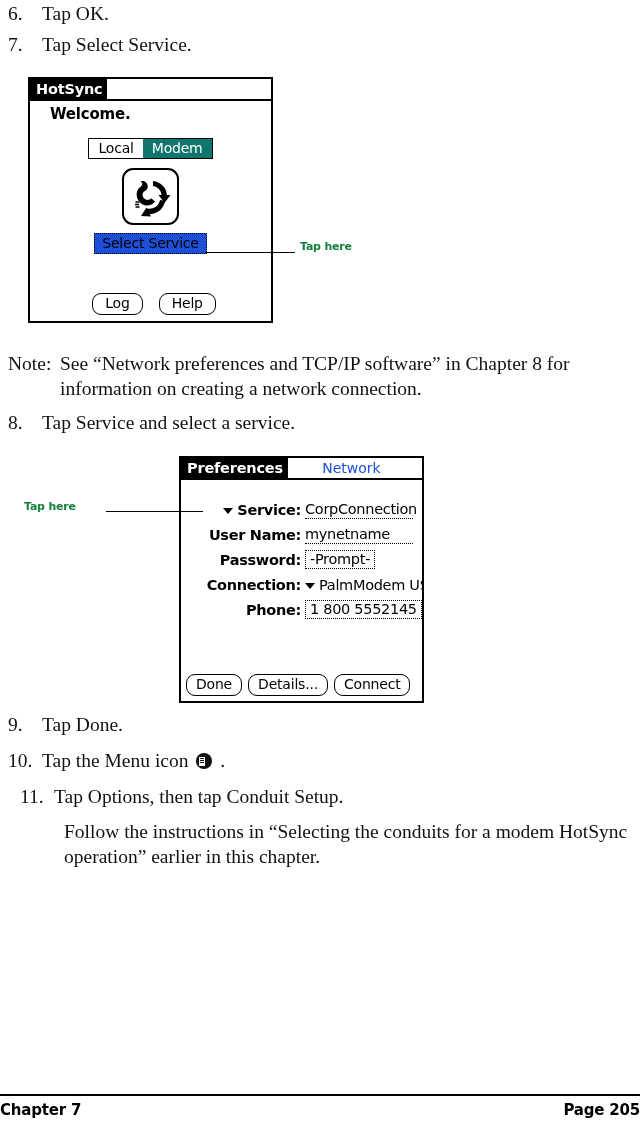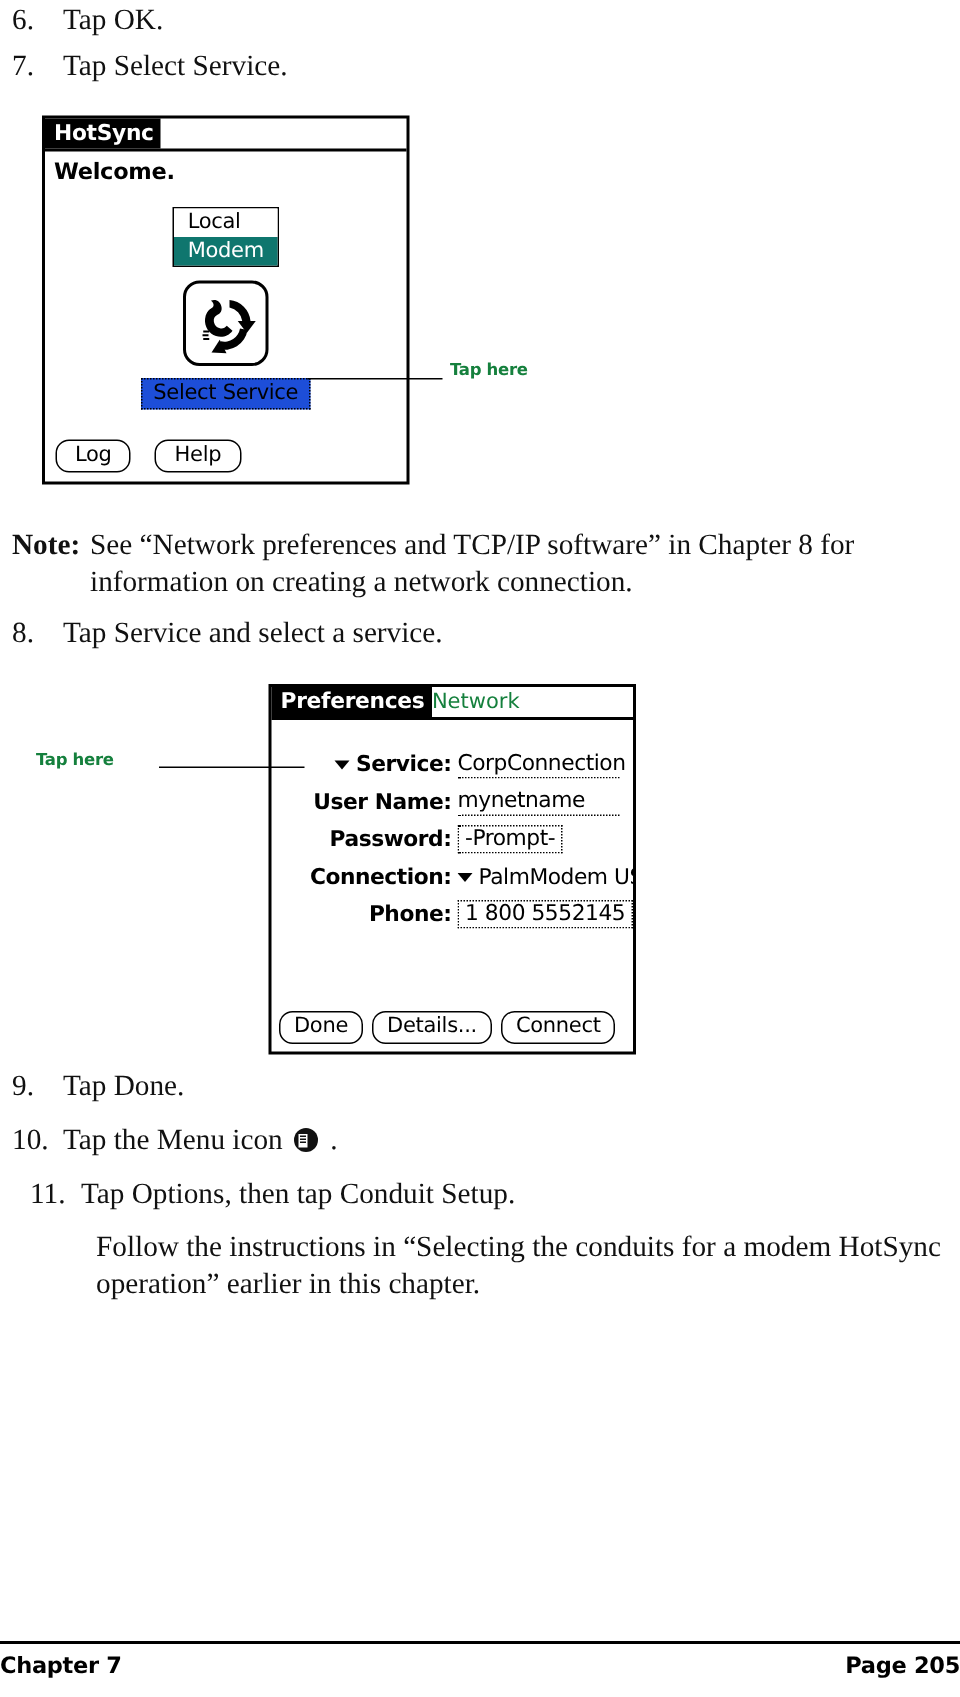--- a/index.html
+++ b/index.html
@@ -30,21 +30,21 @@
   .step-num.wide { width: 34px; }
   .step-body { flex: 1; }
 
   .note-row {
     display: flex;
     font-size: 19.5px;
     line-height: 1.28;
     color: #111;
   }
   .note-label {
-    font-weight: bold;
+    font-weight: normal;
     width: 52px;
     flex: 0 0 52px;
   }
   .note-body { flex: 1; }
 
   .indent-para {
     margin-left: 56px;
     font-size: 19.5px;
     line-height: 1.28;
     color: #111;
@@ -97,47 +97,46 @@
     color: #fff;
     font-weight: bold;
     font-size: 14.5px;
     line-height: 20px;
     padding: 0 5px 0 6px;
     letter-spacing: -0.2px;
     white-space: nowrap;
   }
   .title-right {
     flex: 1;
-    text-align: left;
+    text-align: center;
     font-size: 14px;
     line-height: 20px;
     padding-right: 7px;
-    color: #15803d;
+    color: #1d4ed8;
     white-space: nowrap;
   }
 
   
   #hotsync-screen { left: 28px; top: 77px; width: 245px; height: 246px; }
 
   .welcome {
     font-weight: bold;
     font-size: 15px;
-    padding: 4px 0 0 6px;
+    padding: 4px 0 0 20px;
     letter-spacing: -0.2px;
   }
 
   .toggle-wrap {
     display: flex;
     justify-content: center;
     margin-top: 15px;
   }
   .toggle {
     display: flex;
     border: 1.5px solid #000;
-    flex-direction: column;
   }
   .toggle-seg {
     font-size: 14px;
     padding: 1px 9px 2px;
     letter-spacing: -0.2px;
   }
   .toggle-seg.off { background: #fff; color: #000; }
   .toggle-seg.on  { background: #0f766e; color: #fff; }
 
   .hs-icon-wrap {
@@ -167,20 +166,21 @@
     letter-spacing: -0.2px;
     background: #1d4ed8;
   }
 
   .hs-footer {
     position: absolute;
     left: 0; right: 0; bottom: 6px;
     display: flex;
     gap: 16px;
     padding-left: 7px;
+    justify-content: center;
   }
   .pill {
     border: 1.6px solid #000;
     border-radius: 9px;
     font-size: 14px;
     line-height: 15px;
     padding: 2px 12px 3px;
     letter-spacing: -0.2px;
     background: #fff;
     white-space: nowrap;

